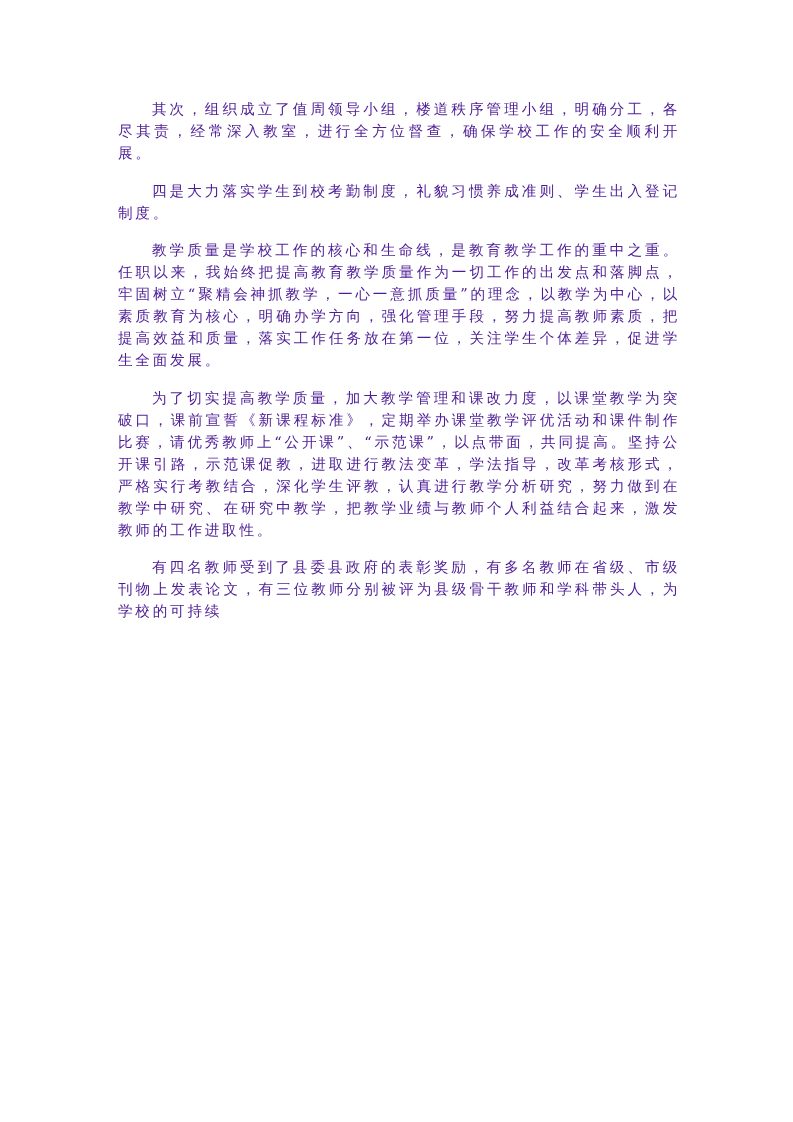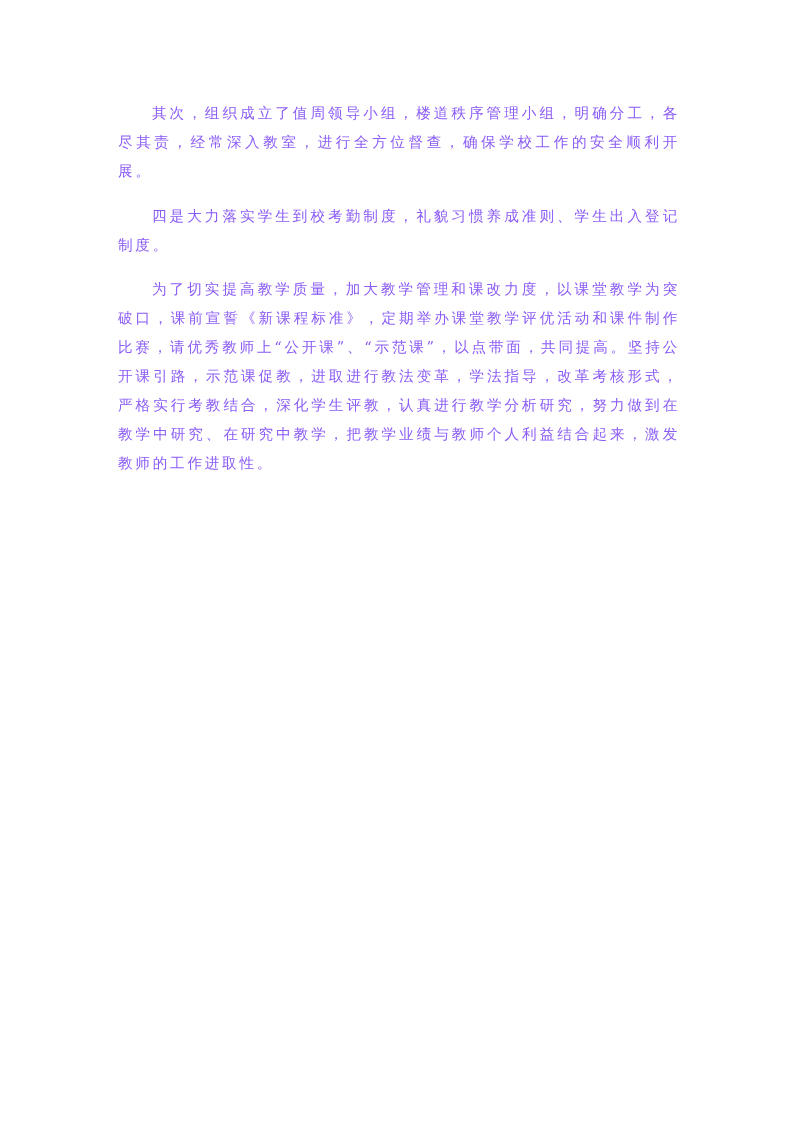--- a/index.html
+++ b/index.html
@@ -4,31 +4,33 @@
   <style>
     html, body { margin: 0; padding: 0; background: #ffffff; }
     body { width: 793px; height: 1122px; position: relative; overflow: hidden; }
     .page {
       position: absolute;
       left: 118px;
       top: 98px;
       width: 562px;
       font-family: "DejaVu Serif", "Liberation Serif", serif;
       font-size: 14.6px;
-      line-height: 29px;
-      color: #8b5cf6;
+      line-height: 22px;
+      color: #4c1d95;
       letter-spacing: 2.75px;
       text-align: justify;
     }
     .para {
       margin: 0 0 15.5px 0;
       text-indent: 34px;
       word-break: break-all;
     }
   </style>
 </head>
 <body>
 
 <div class="page">
   <p class="para">其次，组织成立了值周领导小组，楼道秩序管理小组，明确分工，各尽其责，经常深入教室，进行全方位督查，确保学校工作的安全顺利开展。</p>
   <p class="para">四是大力落实学生到校考勤制度，礼貌习惯养成准则、学生出入登记制度。</p>
+  <p class="para">教学质量是学校工作的核心和生命线，是教育教学工作的重中之重。任职以来，我始终把提高教育教学质量作为一切工作的出发点和落脚点，牢固树立“聚精会神抓教学，一心一意抓质量”的理念，以教学为中心，以素质教育为核心，明确办学方向，强化管理手段，努力提高教师素质，把提高效益和质量，落实工作任务放在第一位，关注学生个体差异，促进学生全面发展。</p>
   <p class="para">为了切实提高教学质量，加大教学管理和课改力度，以课堂教学为突破口，课前宣誓《新课程标准》，定期举办课堂教学评优活动和课件制作比赛，请优秀教师上“公开课”、“示范课”，以点带面，共同提高。坚持公开课引路，示范课促教，进取进行教法变革，学法指导，改革考核形式，严格实行考教结合，深化学生评教，认真进行教学分析研究，努力做到在教学中研究、在研究中教学，把教学业绩与教师个人利益结合起来，激发教师的工作进取性。</p>
+  <p class="para">有四名教师受到了县委县政府的表彰奖励，有多名教师在省级、市级刊物上发表论文，有三位教师分别被评为县级骨干教师和学科带头人，为学校的可持续</p>
 </div>
 
 </body></html>

